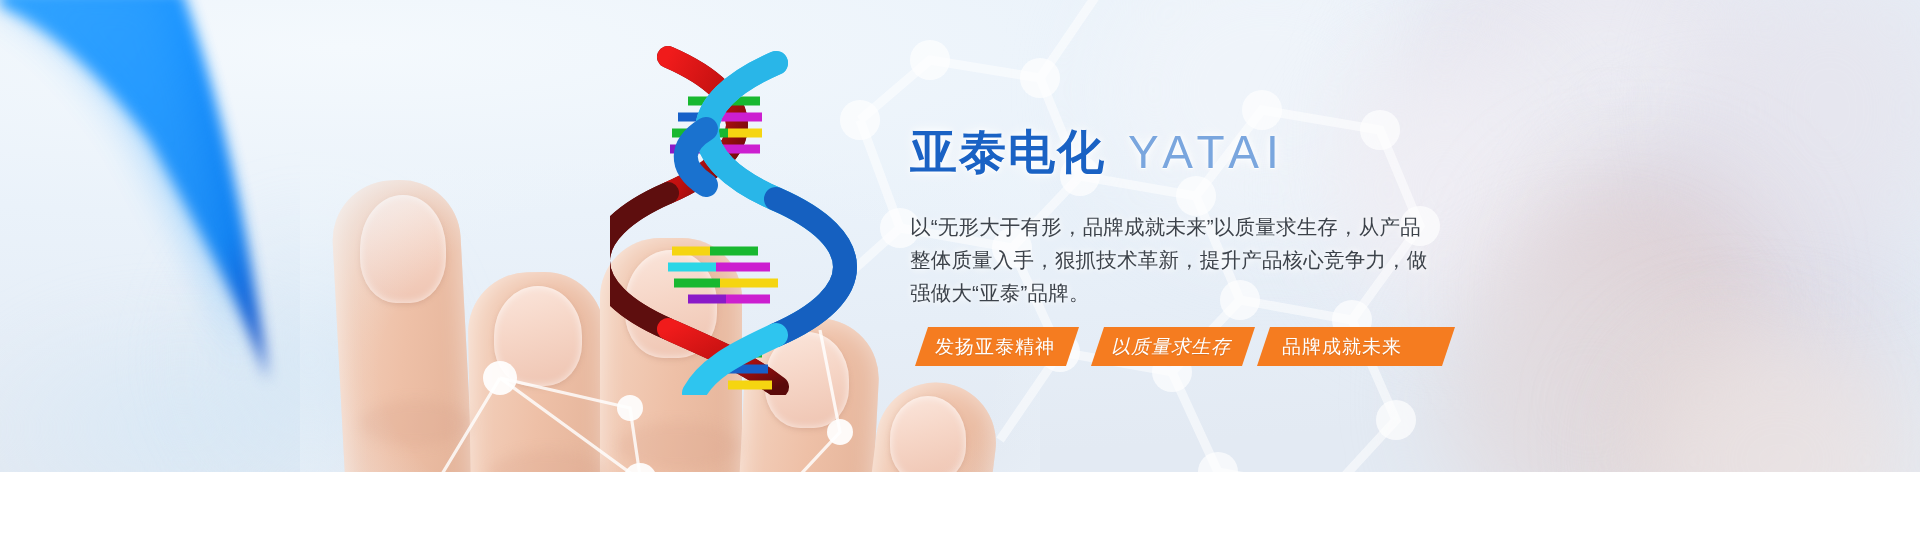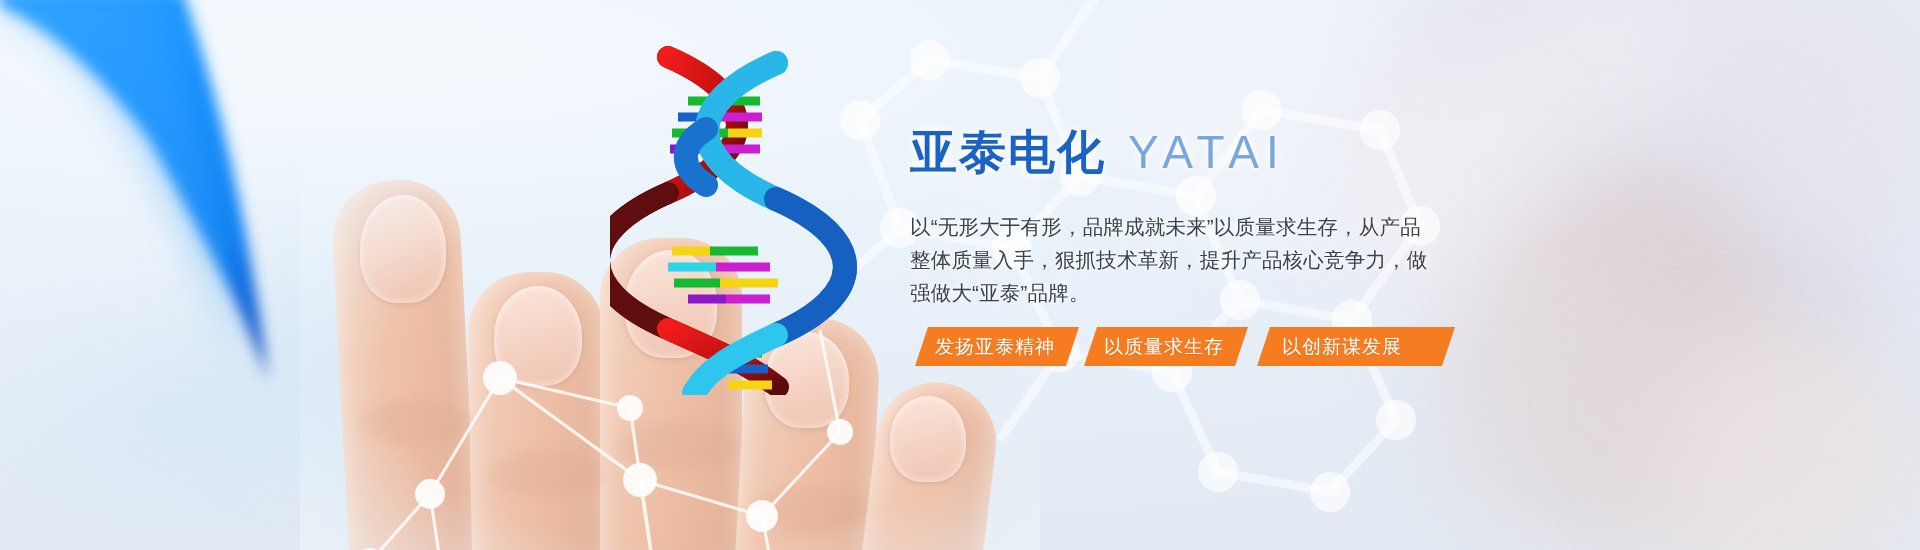--- a/index.html
+++ b/index.html
@@ -1,20 +1,20 @@
 <!DOCTYPE html>
 <html><head>
 <meta charset="utf-8">
 <style>
   html,body{margin:0;padding:0;background:#fff;}
   body{font-family:"Liberation Sans","DejaVu Sans",sans-serif;}
 
   #banner{
     position:relative;
-    width:1920px;height:550px;
+    width:1920px;height:472px;
     overflow:hidden;
     background:
       radial-gradient(120% 90% at 18% 10%,  #f4f9fd 0%, #eaf2fa 40%, #e6eef7 70%, #e3eaf3 100%),
       linear-gradient(100deg,#eef5fb 0%, #e9f1f9 35%, #e7ecf3 62%, #e6e8ee 100%);
   }
 
   
   .bokeh{position:absolute;border-radius:50%;filter:blur(44px);pointer-events:none;}
   .bk1{left:1380px;top:-70px;width:420px;height:420px;background:rgba(231,229,238,.95);}
   .bk2{left:1560px;top:120px;width:330px;height:380px;background:rgba(222,221,233,.9);}
@@ -78,21 +78,21 @@
   #tags{position:absolute;left:915px;top:327px;height:39px;}
   .tag{
     position:absolute;top:0;height:39px;
     background:#f57c20;
     display:flex;align-items:center;justify-content:center;
     color:#fff;font-size:19px;letter-spacing:1px;
     text-shadow:0 1px 1px rgba(0,0,0,.12);
     text-align:right;
   }
   .tag-1{left:0;width:164px;clip-path:polygon(13px 0,164px 0,151px 39px,0 39px);}
-  .tag-2{left:169px;width:164px;clip-path:polygon(13px 0,164px 0,151px 39px,0 39px);}
+  .tag-2{left:176px;width:164px;clip-path:polygon(13px 0,164px 0,151px 39px,0 39px);font-style:italic;}
   .tag-3{left:342px;width:198px;clip-path:polygon(13px 0,198px 0,185px 39px,0 39px);}
   .tag span{position:relative;left:-2px;}
   .tag-3 span{left:-14px;}
 </style>
 </head>
 <body>
 
 <div id="banner">
 
   <div>
@@ -269,17 +269,17 @@
   </div>
 
   <div id="tags">
     <div class="tag tag-1">
       <span>发扬亚泰精神</span>
     </div>
     <div class="tag tag-2">
       <span>以质量求生存</span>
     </div>
     <div class="tag tag-3">
-      <span>以创新谋发展</span>
+      <span>品牌成就未来</span>
     </div>
   </div>
 
 </div>
 
 </body></html>

